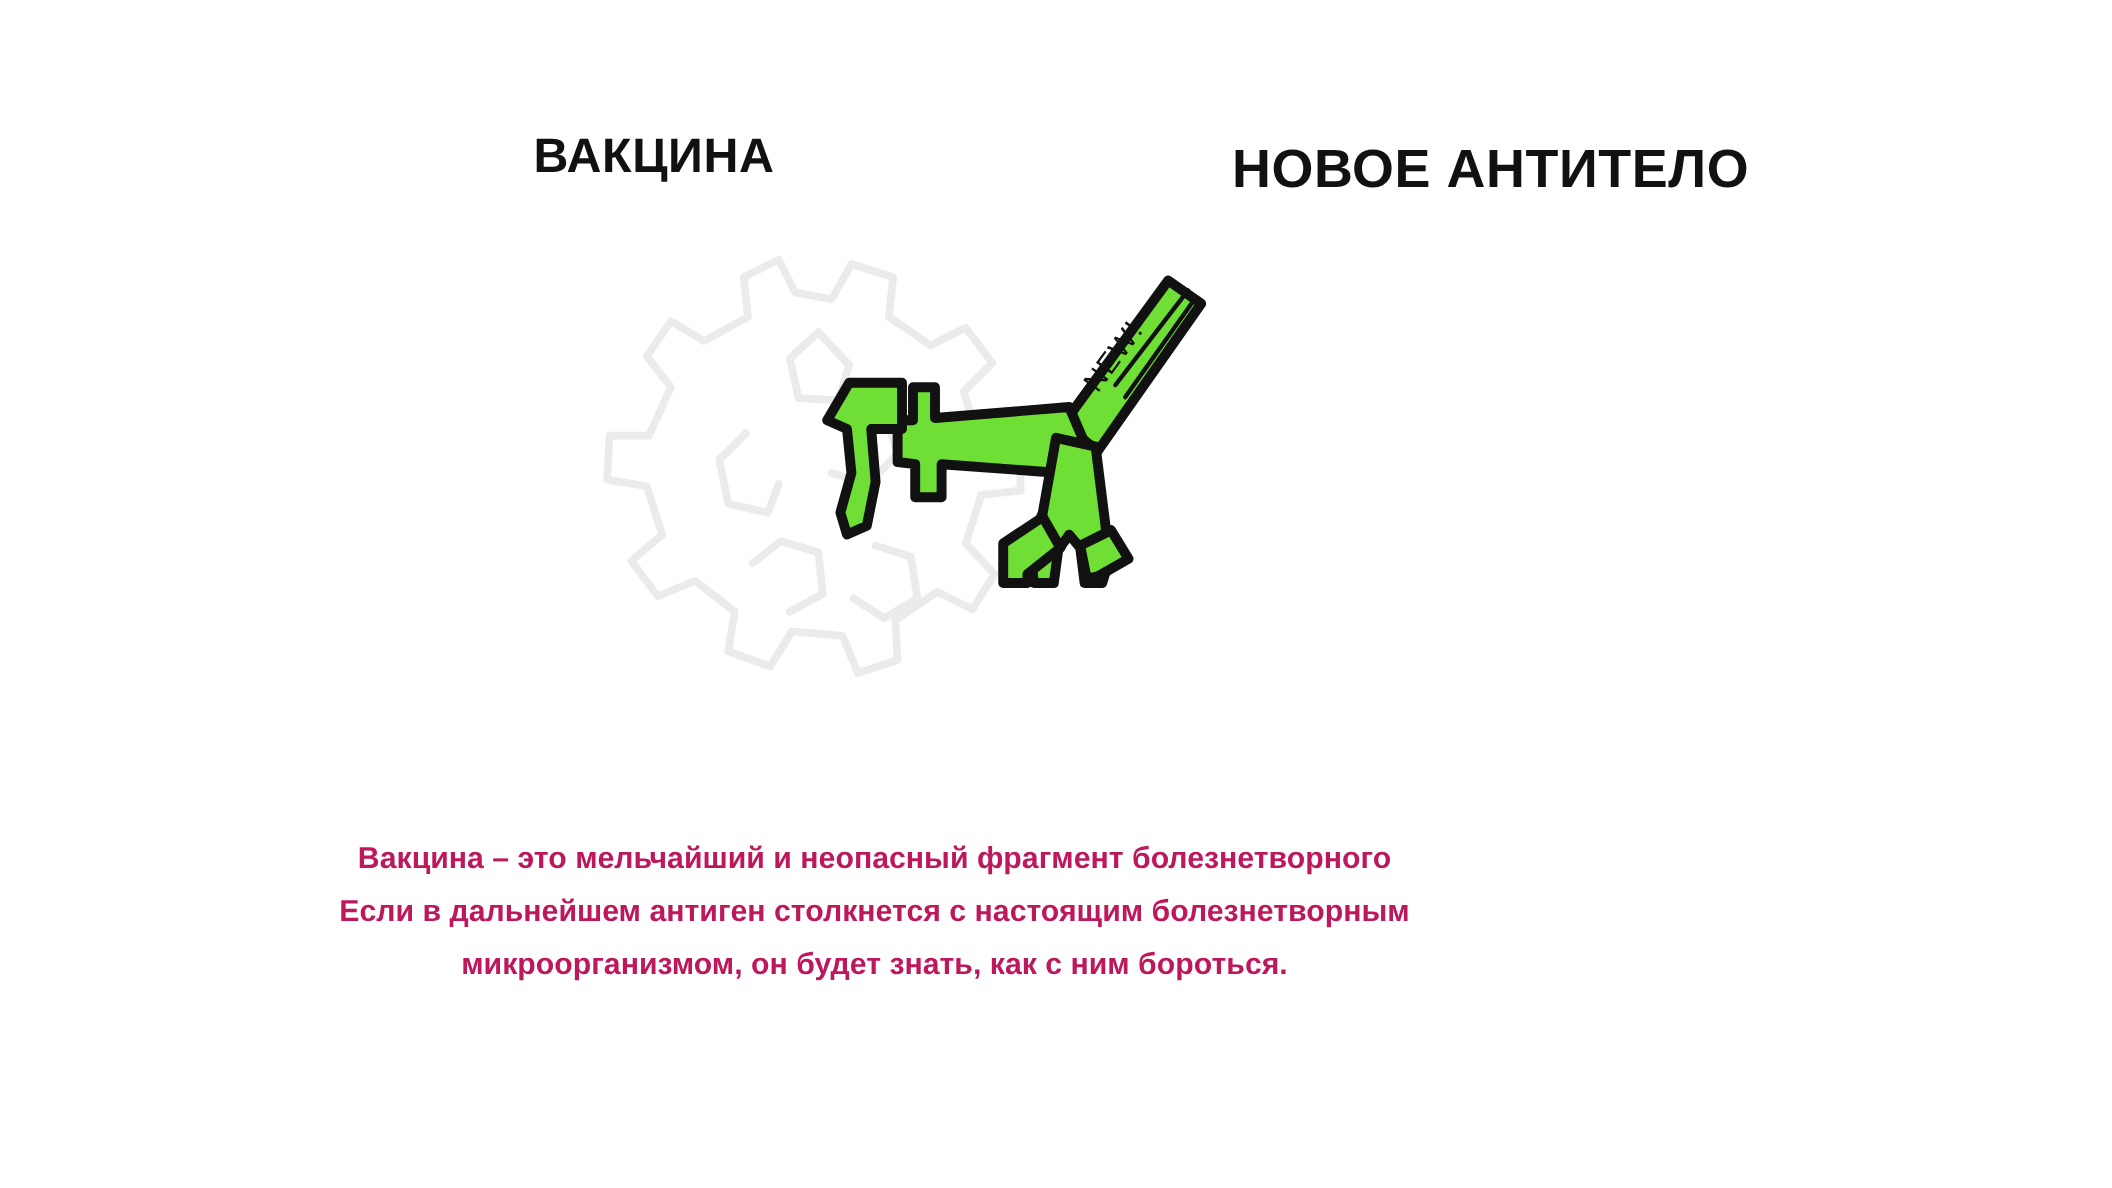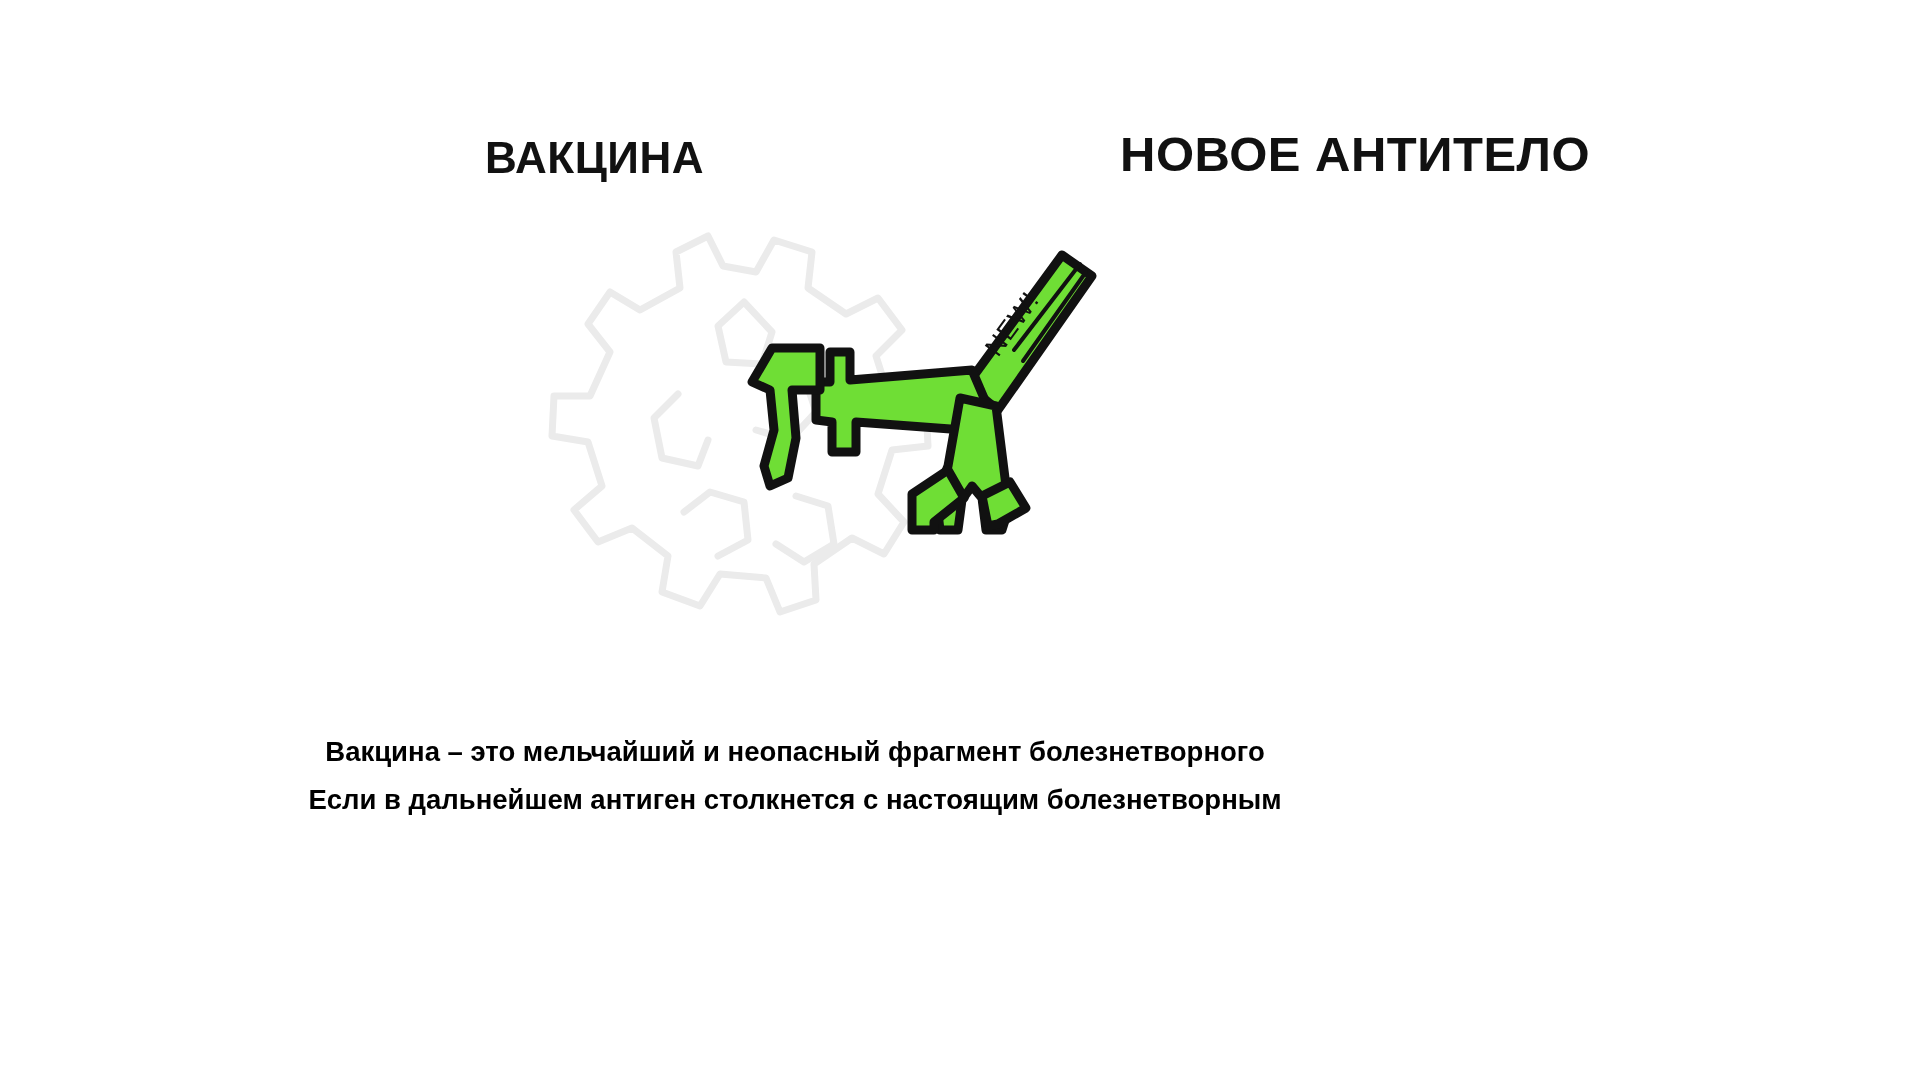--- a/index.html
+++ b/index.html
@@ -29,21 +29,21 @@
     position: absolute;
     font-family: "Liberation Sans", sans-serif;
     font-weight: bold;
     color: #111111;
     letter-spacing: 0.5px;
     white-space: nowrap;
     line-height: 1;
   }
   #heading-vaccine {
     left: 485px;
-    top: 136px;
+    top: 120px;
     font-size: 44px;
   }
   #heading-antibody {
     left: 1120px;
     top: 130px;
     font-size: 49px;
   }
 
   
   #illustration {
@@ -56,28 +56,28 @@
   #illustration svg {
     display: block;
     width: 1000px;
     height: 430px;
   }
 
   
   #body-text {
     position: absolute;
     left: 230px;
-    top: 728px;
+    top: 756px;
     width: 1130px;
     text-align: center;
     font-family: "Liberation Sans", sans-serif;
     font-weight: bold;
     font-size: 27.5px;
     line-height: 48px;
-    color: #000000;
+    color: #be185d;
   }
   #body-text .tline {
     display: block;
     white-space: nowrap;
   }
 </style>
 </head>
 <body>
 
 <div id="slide">
@@ -213,15 +213,16 @@
 
       <g transform="translate(478,128) rotate(-54)">
         <text x="0" y="0" font-family="Liberation Sans, sans-serif" font-size="26" font-weight="normal" fill="#111111" letter-spacing="1">NEW!</text>
       </g>
     </svg>
   </div>
 
   <div id="body-text">
     <span class="tline">Вакцина – это мельчайший и неопасный фрагмент болезнетворного</span>
     <span class="tline">Если в дальнейшем антиген столкнется с настоящим болезнетворным</span>
+    <span class="tline">микроорганизмом, он будет знать, как с ним бороться.</span>
   </div>
 
 </div>
 
 </body></html>

